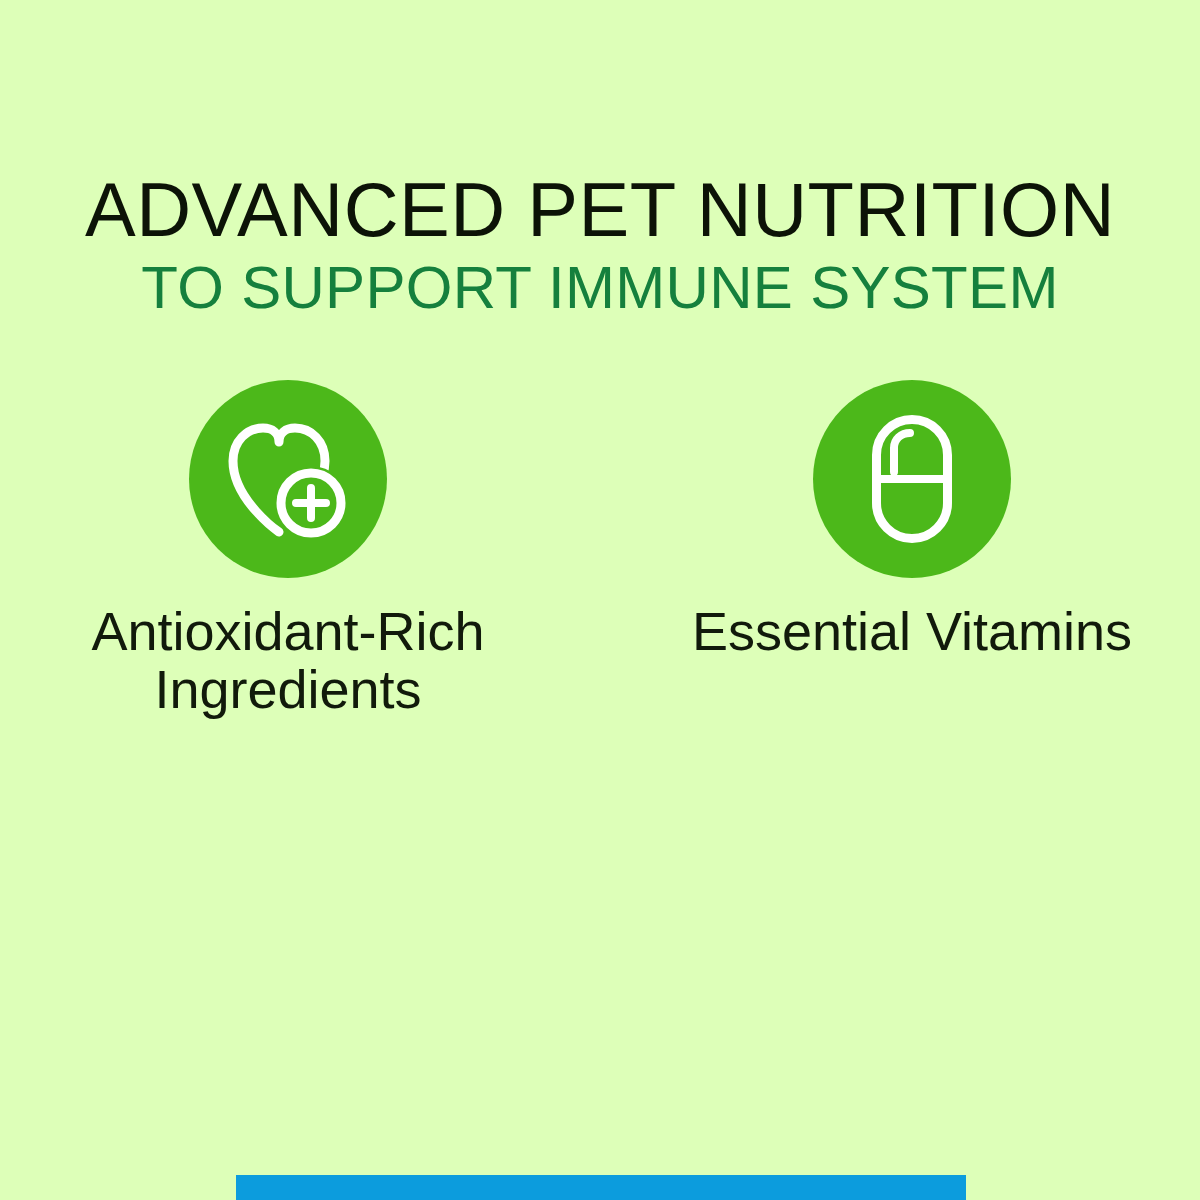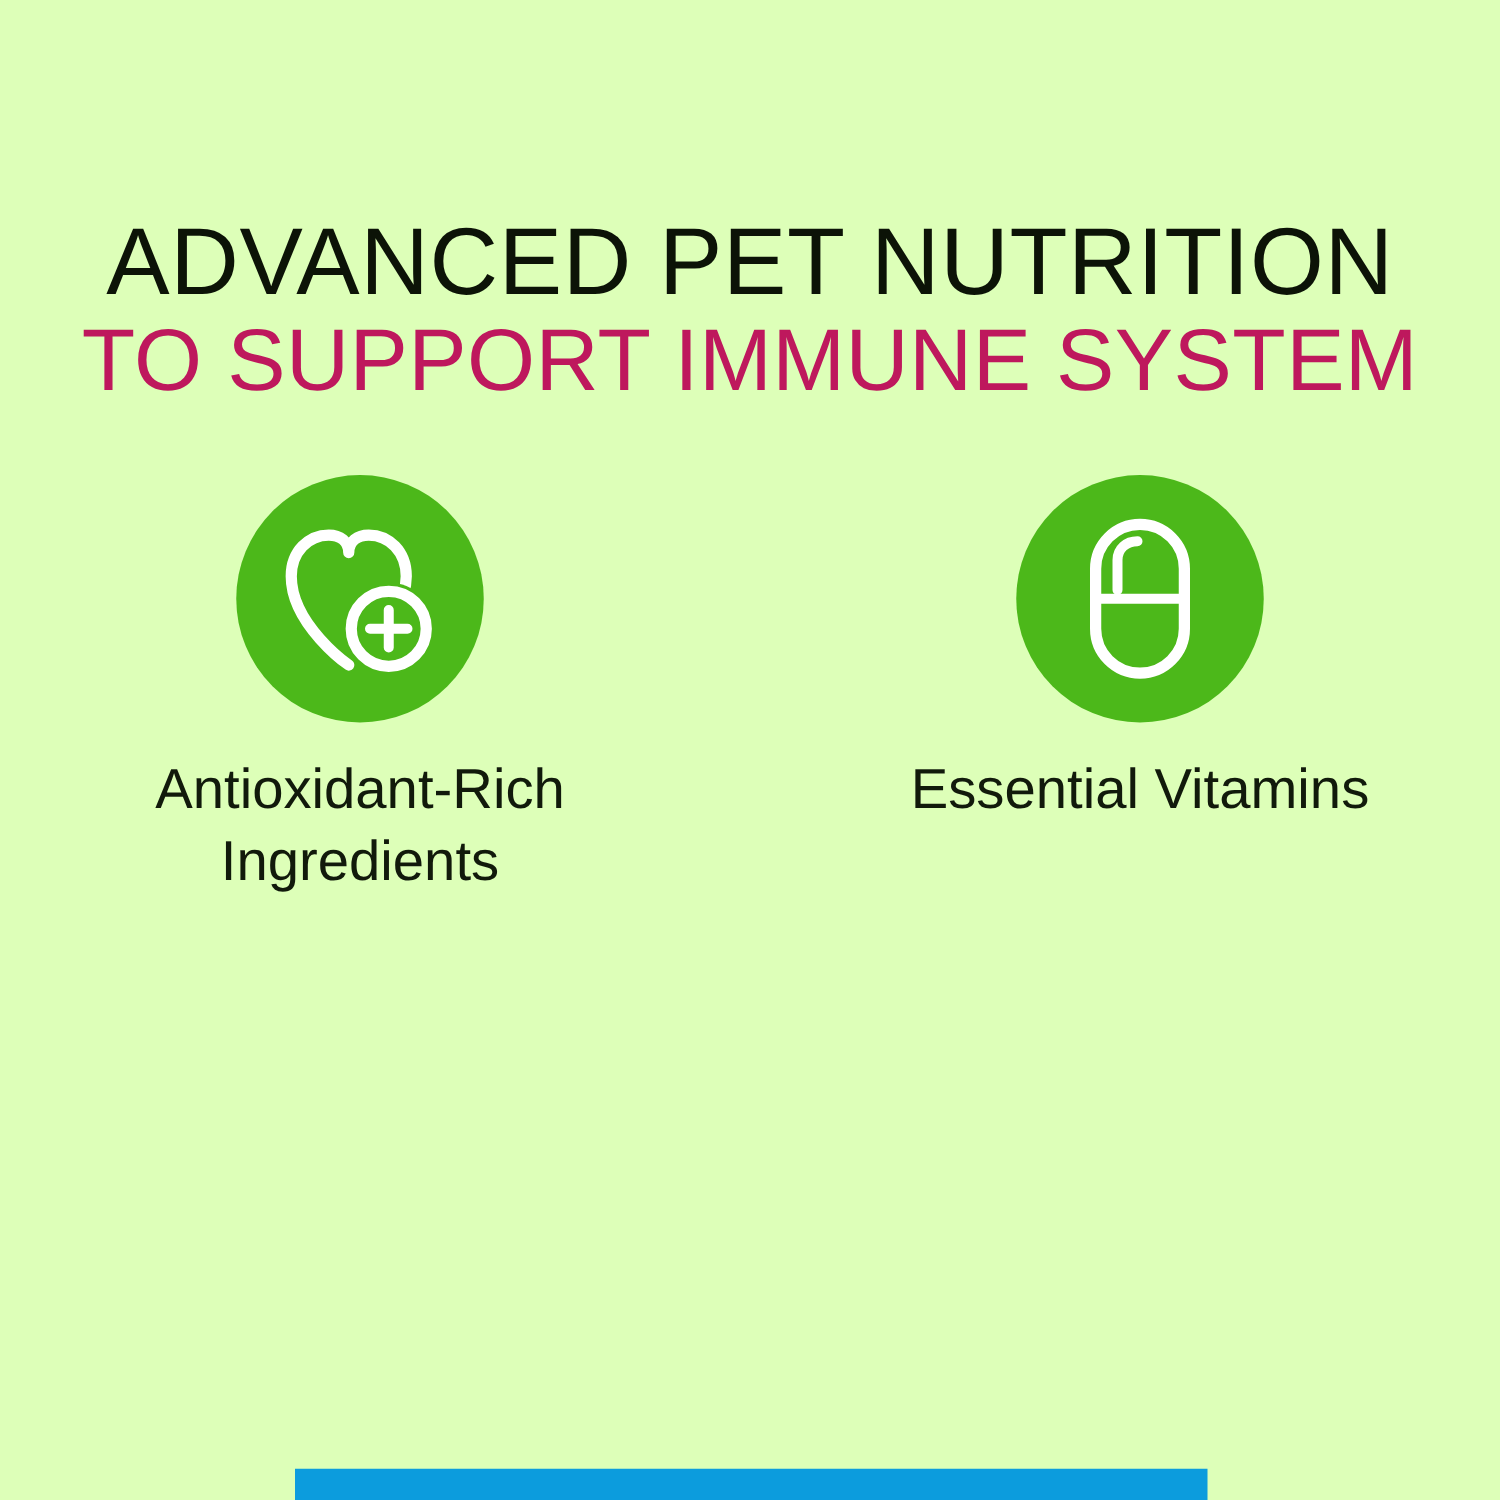--- a/index.html
+++ b/index.html
@@ -19,41 +19,41 @@
   .title {
     font-size:76px;
     line-height:82px;
     letter-spacing:0.5px;
     font-weight:400;
     color:#0c1307;
     margin-top:130px;
     white-space:nowrap;
   }
   .subtitle {
-    font-size:70px;
+    font-size:60px;
     line-height:62px;
     letter-spacing:0.3px;
     font-weight:400;
-    color:#be185d;
+    color:#15803d;
     margin-top:6px;
     white-space:nowrap;
   }
 
   
   .feature { position:absolute; text-align:center; }
   .circle {
     width:198px; height:198px;
     border-radius:50%;
     background:#4cb81a;
     margin:0 auto;
     display:flex; align-items:center; justify-content:center;
   }
   .circle svg { display:block; }
   .feat-label {
-    font-size:45px;
+    font-size:54px;
     line-height:58px;
     font-weight:400;
     color:#111a0b;
     margin-top:24px;
     white-space:pre-line;
   }
 
   #feature-antioxidant { left:0px;   top:380px; width:576px; }
   #feature-vitamins    { left:624px; top:380px; width:576px; }
   #feature-minerals    { left:312px; top:739px; width:532px; }

